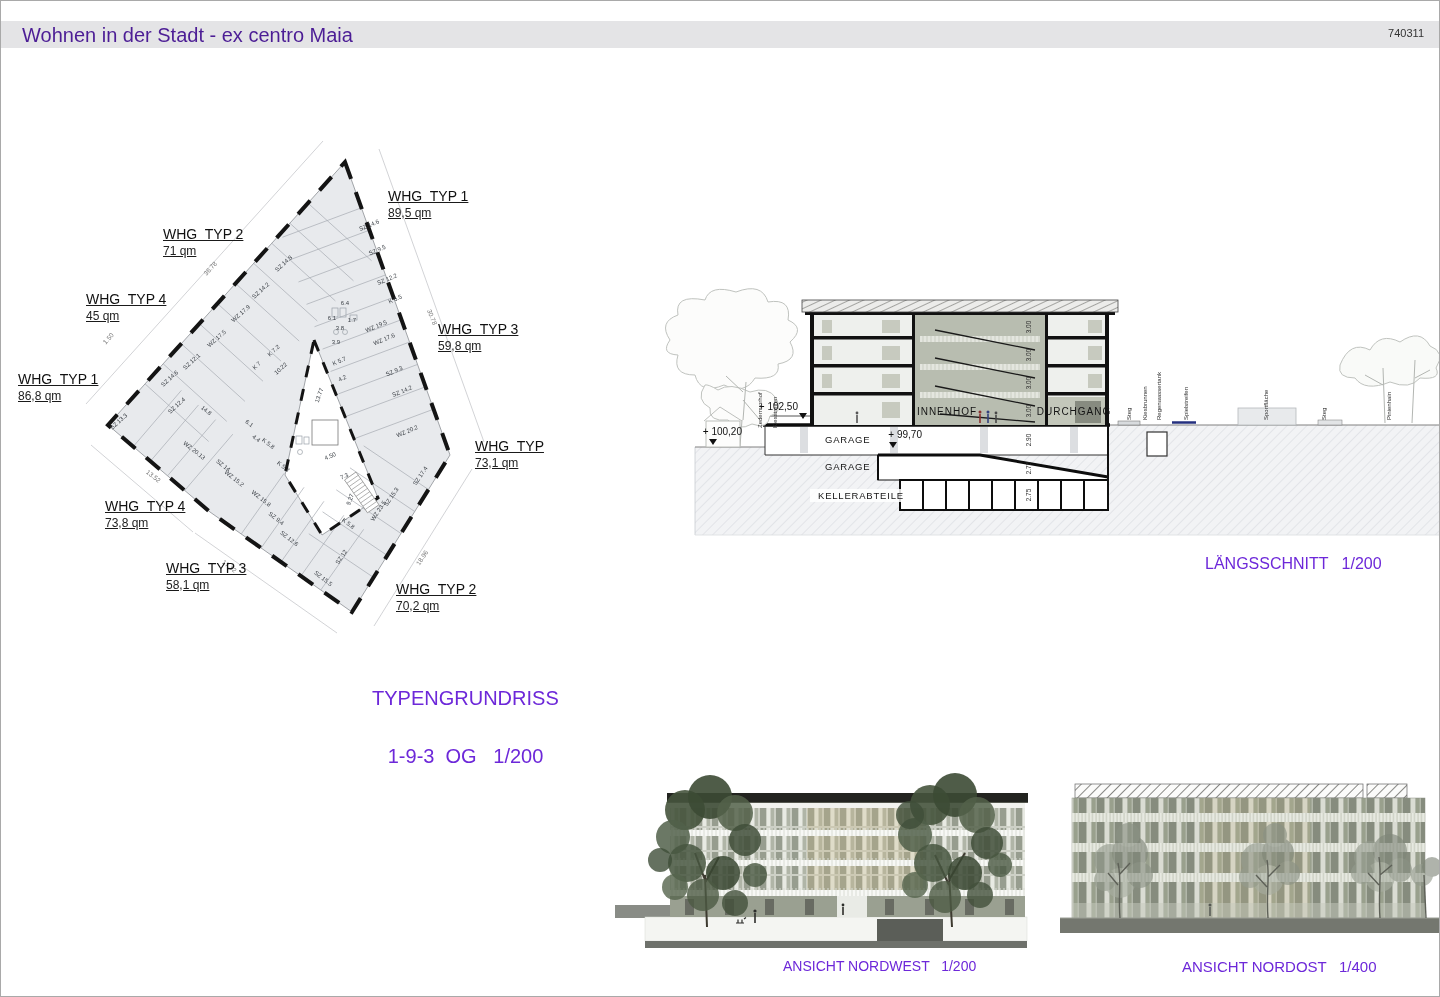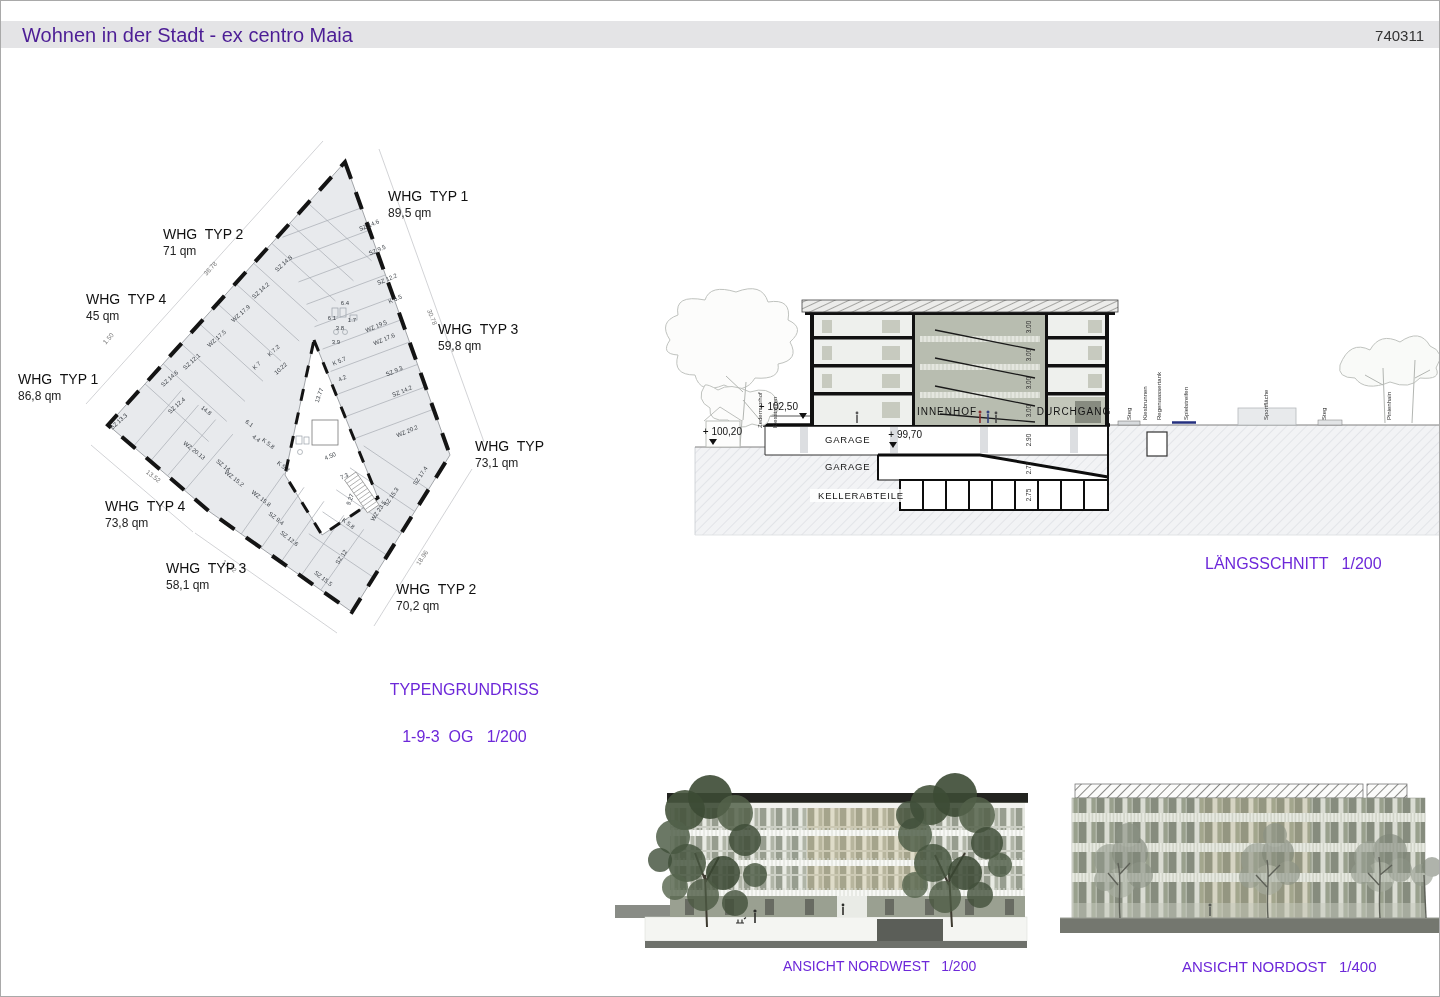--- a/index.html
+++ b/index.html
@@ -4,27 +4,27 @@
 <style>
   html,body{margin:0;padding:0;}
   body{
     width:1440px;height:997px;position:relative;background:#ffffff;
     font-family:"Liberation Sans","DejaVu Sans",sans-serif;color:#1a1a1a;
     overflow:hidden;
   }
   #sheet-border{position:absolute;inset:0;border:1px solid #a9a9a9;pointer-events:none;z-index:50;}
   #header-band{position:absolute;left:0;top:21px;width:1440px;height:27px;background:#e4e4e6;}
   #page-title{position:absolute;left:22px;top:24px;font-size:20px;color:#4c1d95;white-space:pre;}
-  #sheet-number{position:absolute;right:16px;top:27px;font-size:15px;color:#333;}
+  #sheet-number{position:absolute;right:16px;top:27px;font-size:11px;color:#333;}
   .drawing-svg{position:absolute;}
-  .apt{position:absolute;white-space:pre;line-height:1.25;}
+  .apt{position:absolute;white-space:pre;line-height:1.25;text-decoration:underline;}
   .apt .apt-name{font-size:14px;color:#111;display:block;}
   .apt .apt-area{font-size:12px;color:#222;display:block;}
   .caption{position:absolute;white-space:pre;color:#6d28d9;}
-  #plan-caption{left:330px;top:655px;width:260px;text-align:center;font-size:16px;line-height:1.45;}
+  #plan-caption{left:330px;top:655px;width:260px;text-align:center;font-size:20px;line-height:1.45;}
   #section-caption{left:1205px;top:555px;font-size:16px;}
   #nw-caption{left:783px;top:958px;font-size:14px;}
   #no-caption{left:1182px;top:958px;font-size:15px;}
   
   text{font-family:"Liberation Sans","DejaVu Sans",sans-serif;}
   .room{font-size:6px;fill:#3a3f45;}
   .pdim{font-size:6.5px;fill:#777;}
   .site{font-size:6px;fill:#2e2e2e;}
   .shgt{font-size:6.5px;fill:#2e2e2e;}
   .lvl{font-size:10px;fill:#111;}

